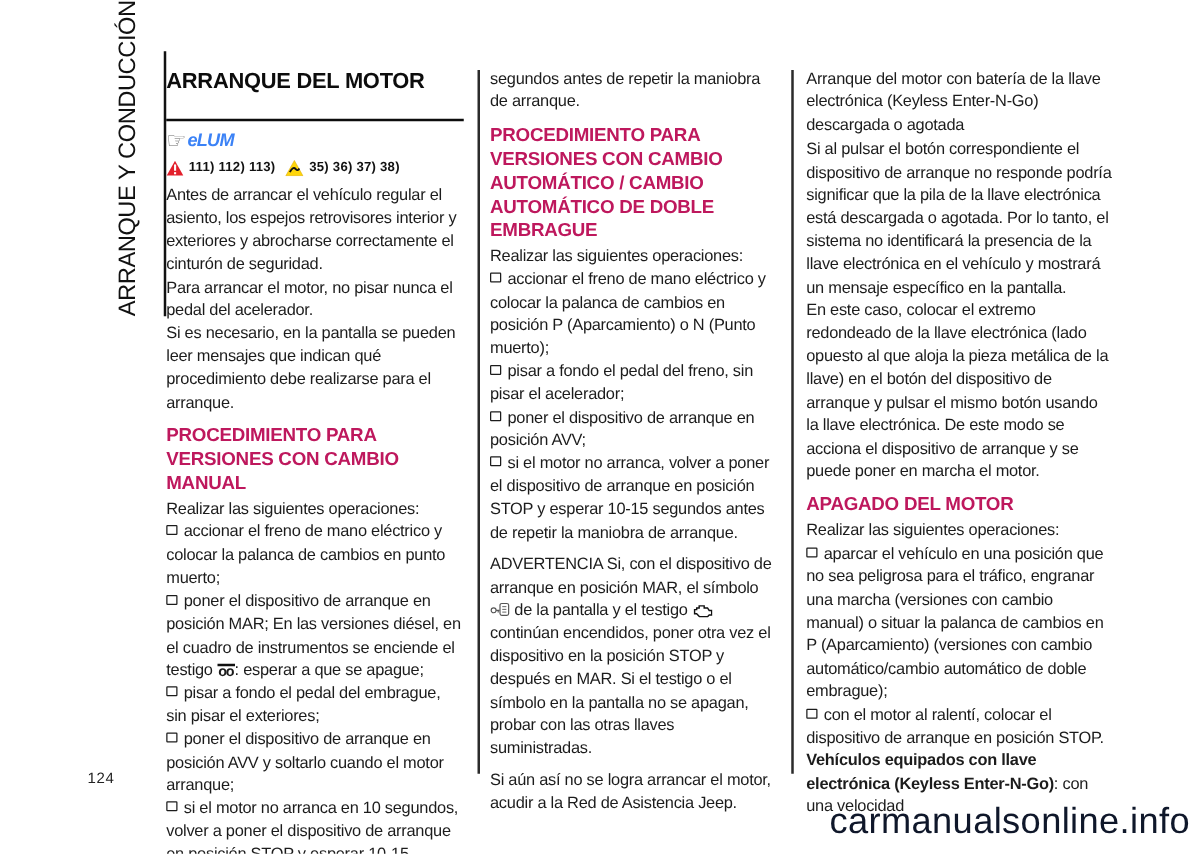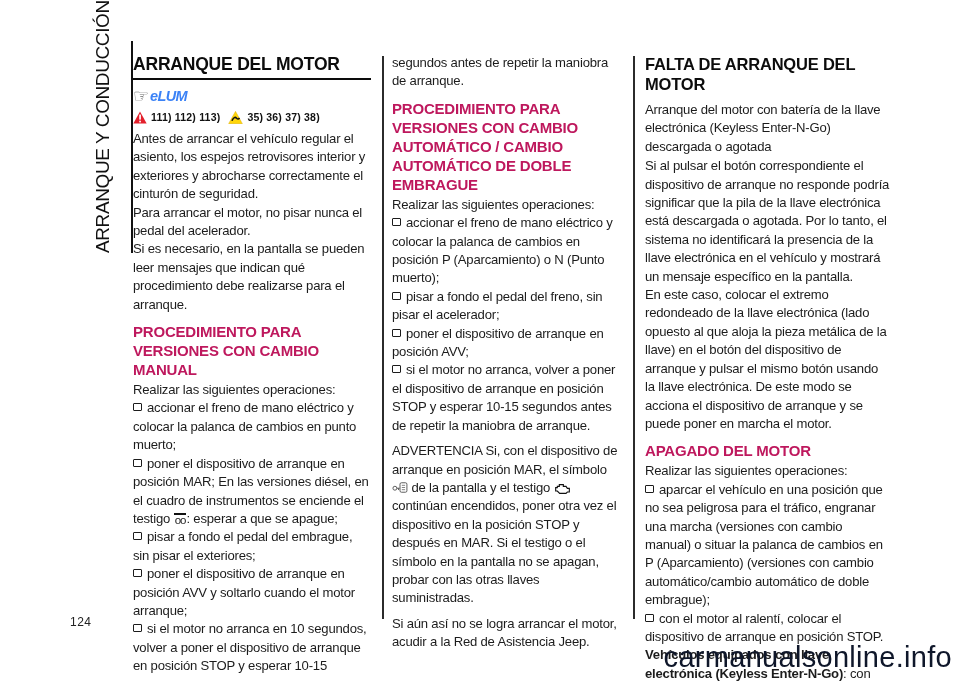--- a/index.html
+++ b/index.html
@@ -19,42 +19,42 @@
   .page-number{position:absolute;left:70px;top:615px;font-size:12px;color:#222;letter-spacing:0.5px;}
   .divider{position:absolute;top:56px;width:1.5px;height:563px;background:#2b2b2b;}
   .d1{left:382px;}
   .d2{left:633px;}
   .col{position:absolute;top:54px;font-size:13.1px;line-height:18.4px;letter-spacing:-0.2px;}
   .col1{left:133px;width:238px;}
   .col2{left:392px;width:231px;}
   .col3{left:645px;width:246px;}
   .title{
     font-size:17.5px;font-weight:700;letter-spacing:-0.2px;color:#0c0c0c;line-height:21px;
-    border-bottom:2.5px solid #0c0c0c;padding-bottom:3px;margin-bottom:5px;
+    border-bottom:2.5px solid #0c0c0c;padding-bottom:20px;margin-bottom:5px;
   }
   .title-noline{
     font-size:16.5px;font-weight:700;letter-spacing:-0.2px;color:#0c0c0c;line-height:20px;
     margin-bottom:7px;
   }
   .heading{font-size:15px;font-weight:700;line-height:19px;letter-spacing:-0.2px;margin:8px 0 2px 0;color:#be185d;}
   .subbold{font-weight:400;line-height:18.4px;margin-bottom:1px;}
   .para{margin:0;}
   .gap-top{margin-top:7px;}
   .sq{
     display:inline-block;width:7px;height:6px;border:1.7px solid #1c1c1c;border-radius:1px;
     margin-right:5px;transform:translateY(-1px);
   }
   .iconrow{display:flex;align-items:center;height:22px;margin:2px 0 1px 0;}
   .refsrow{display:flex;align-items:center;height:18px;margin:1px 0 4px 0;}
   .hand{font-family:"DejaVu Sans",sans-serif;font-size:18px;color:#6b6b6b;line-height:18px;margin-right:1px;}
   .elum{color:#3b82f6;font-weight:700;font-style:italic;font-size:14.5px;letter-spacing:-0.6px;text-align:center;}
   .refs{font-size:10.5px;font-weight:700;letter-spacing:0.2px;color:#111;margin:0 8px 0 4px;white-space:nowrap;}
   .tri{display:inline-block;vertical-align:middle;}
   .glowplug{
-    display:inline-block;border-top:2px solid #111;line-height:9px;font-weight:400;
+    display:inline-block;border-top:2px solid #111;line-height:9px;font-weight:700;
     letter-spacing:-1px;font-size:11.5px;padding:1px 1px 0 1px;transform:translateY(1px);
   }
   .inline-svg{vertical-align:-2px;}
   .bold-inline{font-weight:700;}
   .watermark{
     position:absolute;right:8px;top:641px;font-size:29px;color:#0f172a;letter-spacing:0.3px;
   }
 </style>
 </head>
 <body>
@@ -125,21 +125,20 @@
         <line x1="9" y1="9" x2="9" y2="11.5" stroke="#555" stroke-width="1.3"></line>
       </svg><span> de la pantalla y el testigo </span><svg class="inline-svg" width="16" height="12" viewBox="0 0 24 17">
         <path d="M5 6 h3 V3.5 h6 v2.5 h4 l2 3 h3 v5.5 h-3 l-2 2 H8.5 l-3.5 -3.5 H2.5 v-5 H5 z" fill="none" stroke="#111" stroke-width="1.7"></path>
       </svg><span> continúan encendidos, poner otra vez el dispositivo en la posición STOP y después en MAR. Si el testigo o el símbolo en la pantalla no se apagan, probar con las otras llaves suministradas.</span>
     </div>
 
     <div class="para gap-top">Si aún así no se logra arrancar el motor, acudir a la Red de Asistencia Jeep.</div>
   </div>
 
   <div class="col col3">
-    <div class="title-noline">FALTA DE ARRANQUE DEL MOTOR</div>
     <div class="subbold">Arranque del motor con batería de la llave electrónica (Keyless Enter-N-Go) descargada o agotada</div>
     <div class="para">Si al pulsar el botón correspondiente el dispositivo de arranque no responde podría significar que la pila de la llave electrónica está descargada o agotada. Por lo tanto, el sistema no identificará la presencia de la llave electrónica en el vehículo y mostrará un mensaje específico en la pantalla.</div>
     <div class="para">En este caso, colocar el extremo redondeado de la llave electrónica (lado opuesto al que aloja la pieza metálica de la llave) en el botón del dispositivo de arranque y pulsar el mismo botón usando la llave electrónica. De este modo se acciona el dispositivo de arranque y se puede poner en marcha el motor.</div>
 
     <div class="heading">APAGADO DEL MOTOR</div>
     <div class="para">Realizar las siguientes operaciones:</div>
 
     <div class="para"><span class="sq"></span><span>aparcar el vehículo en una posición que no sea peligrosa para el tráfico, engranar una marcha (versiones con cambio manual) o situar la palanca de cambios en P (Aparcamiento) (versiones con cambio automático/cambio automático de doble embrague);</span></div>
     <div class="para"><span class="sq"></span><span>con el motor al ralentí, colocar el dispositivo de arranque en posición STOP.</span></div>
 

